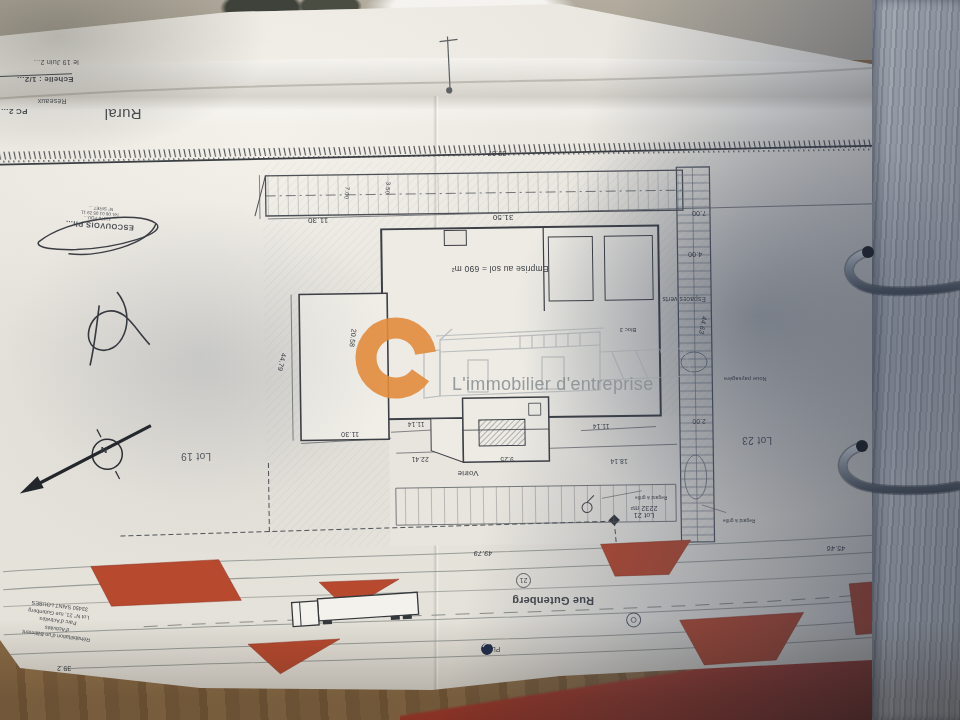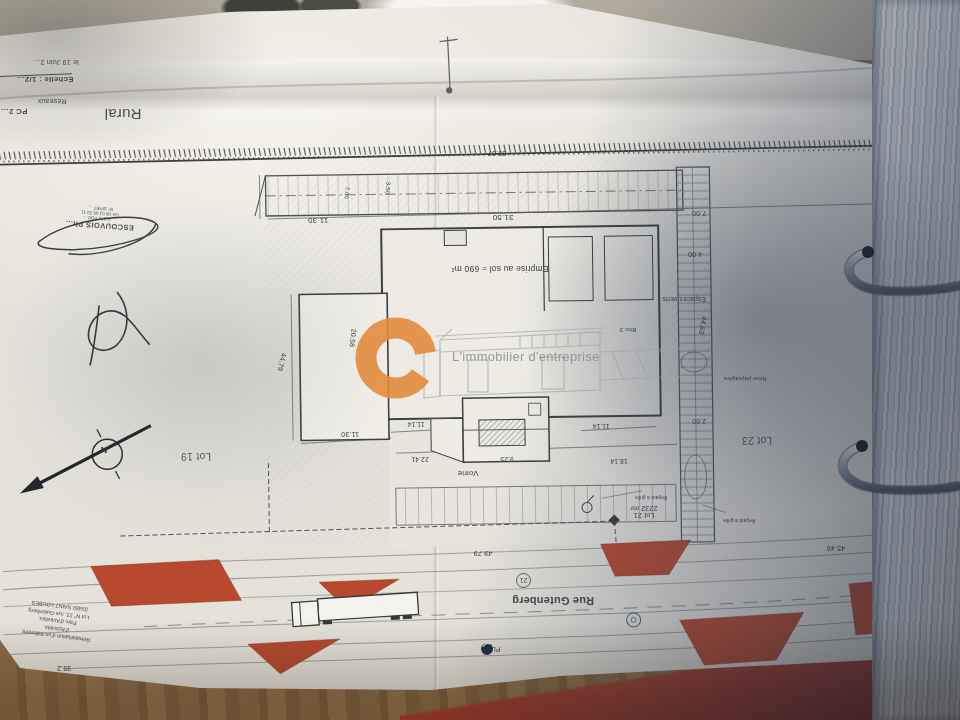--- a/index.html
+++ b/index.html
@@ -44,21 +44,21 @@
   .stamp .s1{font-size:7.5px;font-weight:bold;letter-spacing:.4px;}
   .stamp .s2{font-size:4.5px;}
   .footer{position:absolute;left:12px;top:602px;width:92px;transform:rotate(187deg);
     text-align:center;color:#45484e;z-index:3;}
   .footer div{font-size:5.5px;line-height:1.35;}
   .titleblock .lbl{color:#4a4d52;}
   
   .wm{position:absolute;left:0;top:0;z-index:8;pointer-events:none;}
   .wm-text{position:absolute;left:428px;top:328px;font-size:37px;font-weight:bold;
     letter-spacing:-1.5px;color:rgba(226,144,75,.88);font-family:"DejaVu Sans","Liberation Sans",sans-serif;}
-  .wm-tag{position:absolute;left:452px;top:349px;font-size:13px;color:rgba(134,141,146,.85);letter-spacing:.3px;}
+  .wm-tag{position:absolute;left:452px;top:374px;font-size:18px;color:rgba(134,141,146,.85);letter-spacing:.3px;}
   
   .stack{position:absolute;left:872px;top:0;width:88px;height:720px;z-index:4;
     background:repeating-linear-gradient(93deg,#eef0f1 0 3px,#bdc2c7 3px 5px,#dfe2e5 5px 9px,#cdd1d5 9px 11px);
     box-shadow:inset 6px 0 10px rgba(40,45,55,.45);}
   .rings{position:absolute;inset:0;z-index:5;}
   
   .shade{position:absolute;inset:0;z-index:6;pointer-events:none;background:
     radial-gradient(340px 280px at 79% 44%,rgba(40,52,74,.38),transparent 72%),
     radial-gradient(300px 170px at 6% 5%,rgba(55,55,50,.30),transparent 70%),
     radial-gradient(280px 220px at 21% 49%,rgba(70,80,95,.14),transparent 70%),

